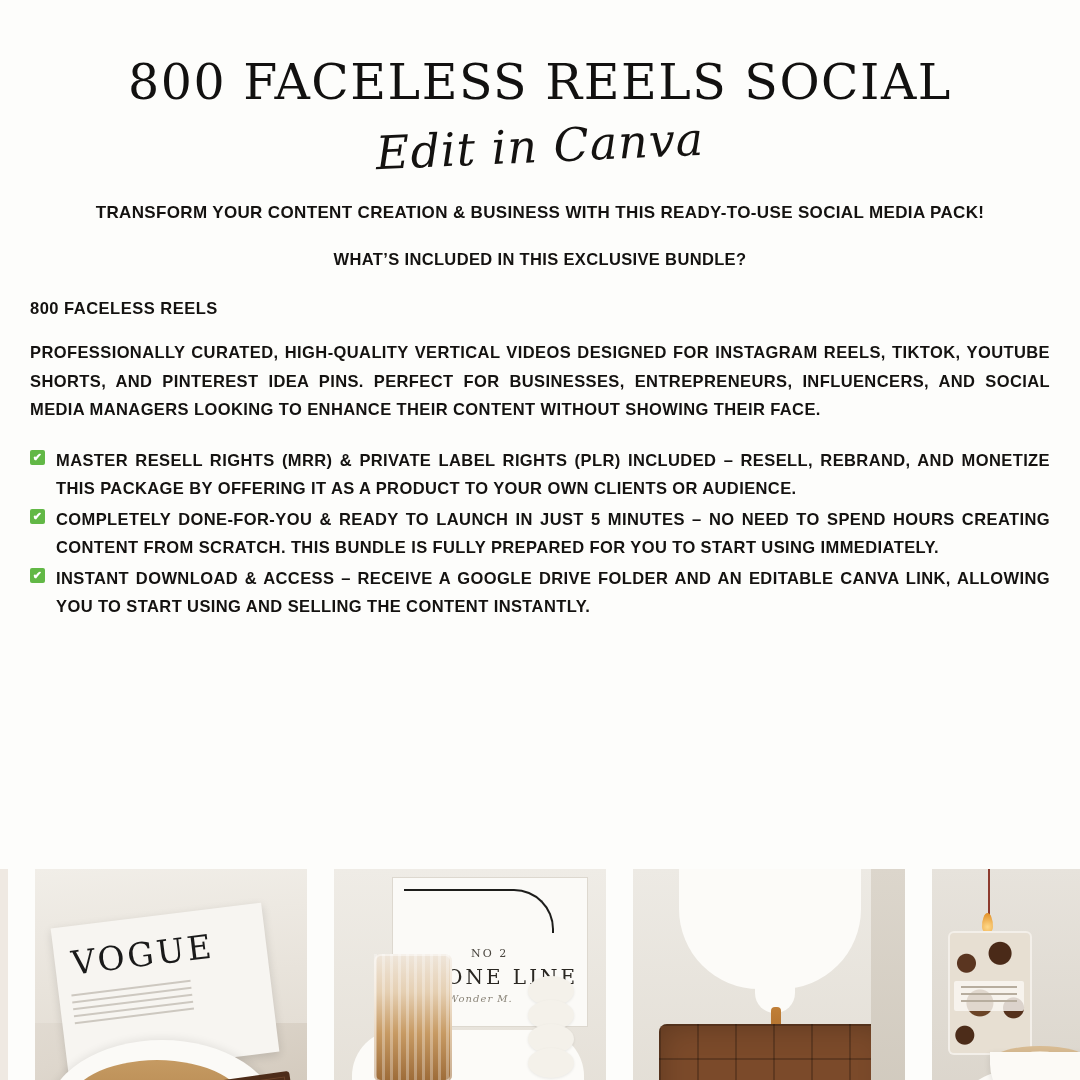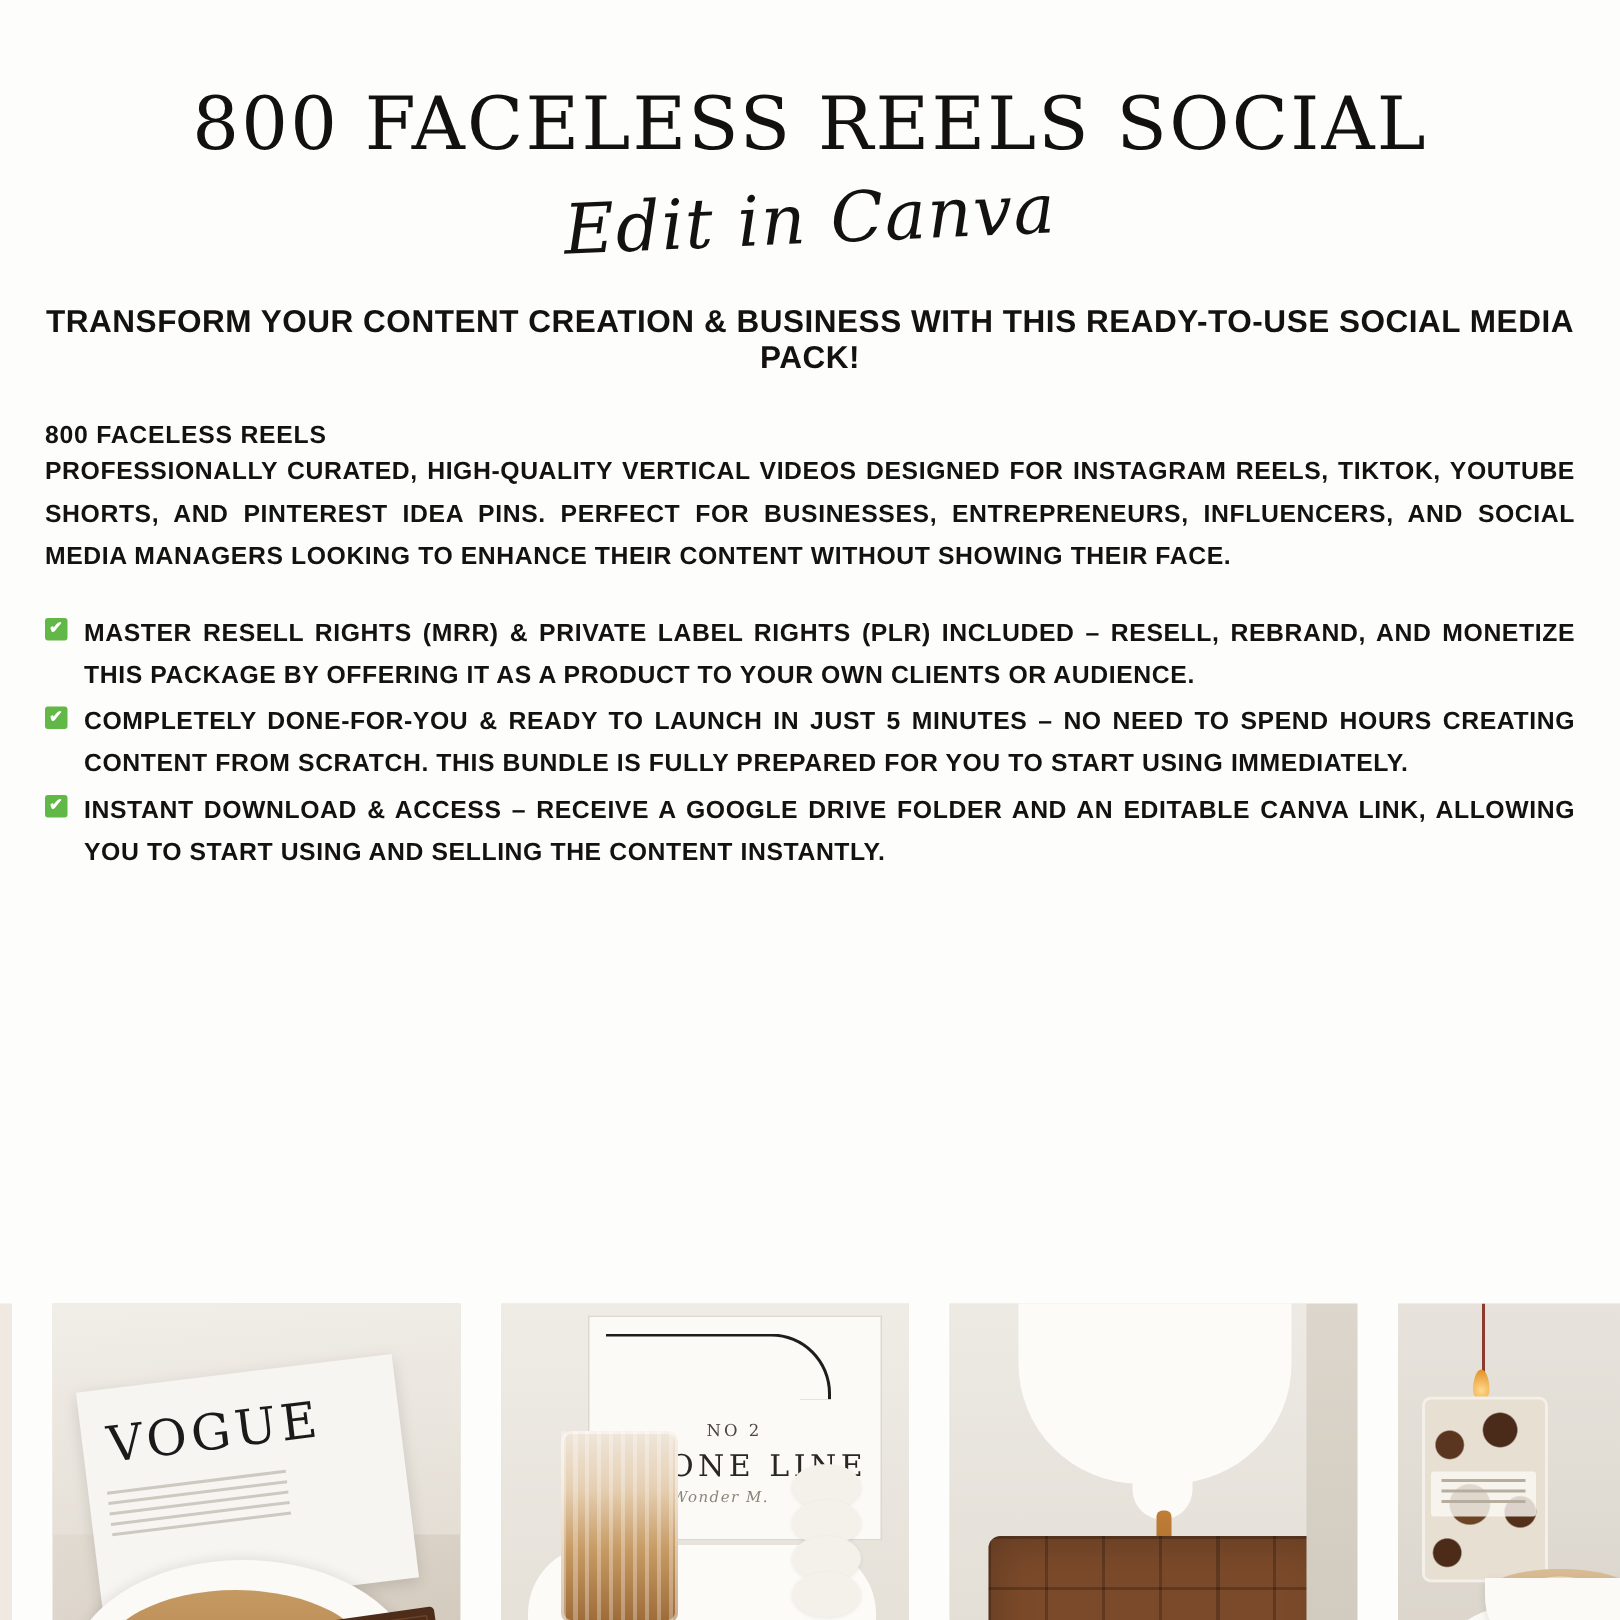--- a/index.html
+++ b/index.html
@@ -49,21 +49,21 @@
     font-weight: bold;
     font-size: 16.5px;
     letter-spacing: 0.6px;
     margin-top: 40px;
     color: #141210;
   }
 
   .tagline {
     text-align: center;
     font-weight: bold;
-    font-size: 21px;
+    font-size: 17px;
     letter-spacing: 0.35px;
     margin-top: 30px;
     color: #141210;
   }
 
   .question {
     text-align: center;
     font-weight: bold;
     font-size: 16.5px;
     letter-spacing: 0.35px;
@@ -83,20 +83,21 @@
     margin-top: 30px;
     color: #141210;
   }
 
   .para {
     font-weight: bold;
     font-size: 16.5px;
     line-height: 1.73;
     letter-spacing: 0.4px;
     text-align: justify;
+    margin-top: 20px;
     color: #141210;
   }
 
   .para.tight { text-align: justify; }
 
   .bullets { margin-top: 22px; }
 
   .bullet {
     font-weight: bold;
     font-size: 16.5px;
@@ -244,20 +245,21 @@
 </style>
 </head>
 <body>
 
 <div class="page">
 
   <div class="title-main">800 FACELESS REELS SOCIAL</div>
   <div class="title-script">Edit in Canva</div>
 
   <div class="tagline">TRANSFORM YOUR CONTENT CREATION &amp; BUSINESS WITH THIS READY-TO-USE SOCIAL MEDIA PACK!</div>
+  <div class="question">WHAT’S INCLUDED IN THIS EXCLUSIVE BUNDLE?</div>
 
   <div class="content">
     <div class="section-head">800 FACELESS REELS</div>
 
     <div class="para">PROFESSIONALLY CURATED, HIGH-QUALITY VERTICAL VIDEOS DESIGNED FOR INSTAGRAM REELS, TIKTOK, YOUTUBE SHORTS, AND PINTEREST IDEA PINS. PERFECT FOR BUSINESSES, ENTREPRENEURS, INFLUENCERS, AND SOCIAL MEDIA MANAGERS LOOKING TO ENHANCE THEIR CONTENT WITHOUT SHOWING THEIR FACE.</div>
 
     <div class="bullets">
       <div class="bullet">
         <span class="check">✔</span>
         <span>MASTER RESELL RIGHTS (MRR) &amp; PRIVATE LABEL RIGHTS (PLR) INCLUDED – RESELL, REBRAND, AND MONETIZE THIS PACKAGE BY OFFERING IT AS A PRODUCT TO YOUR OWN CLIENTS OR AUDIENCE.</span>

